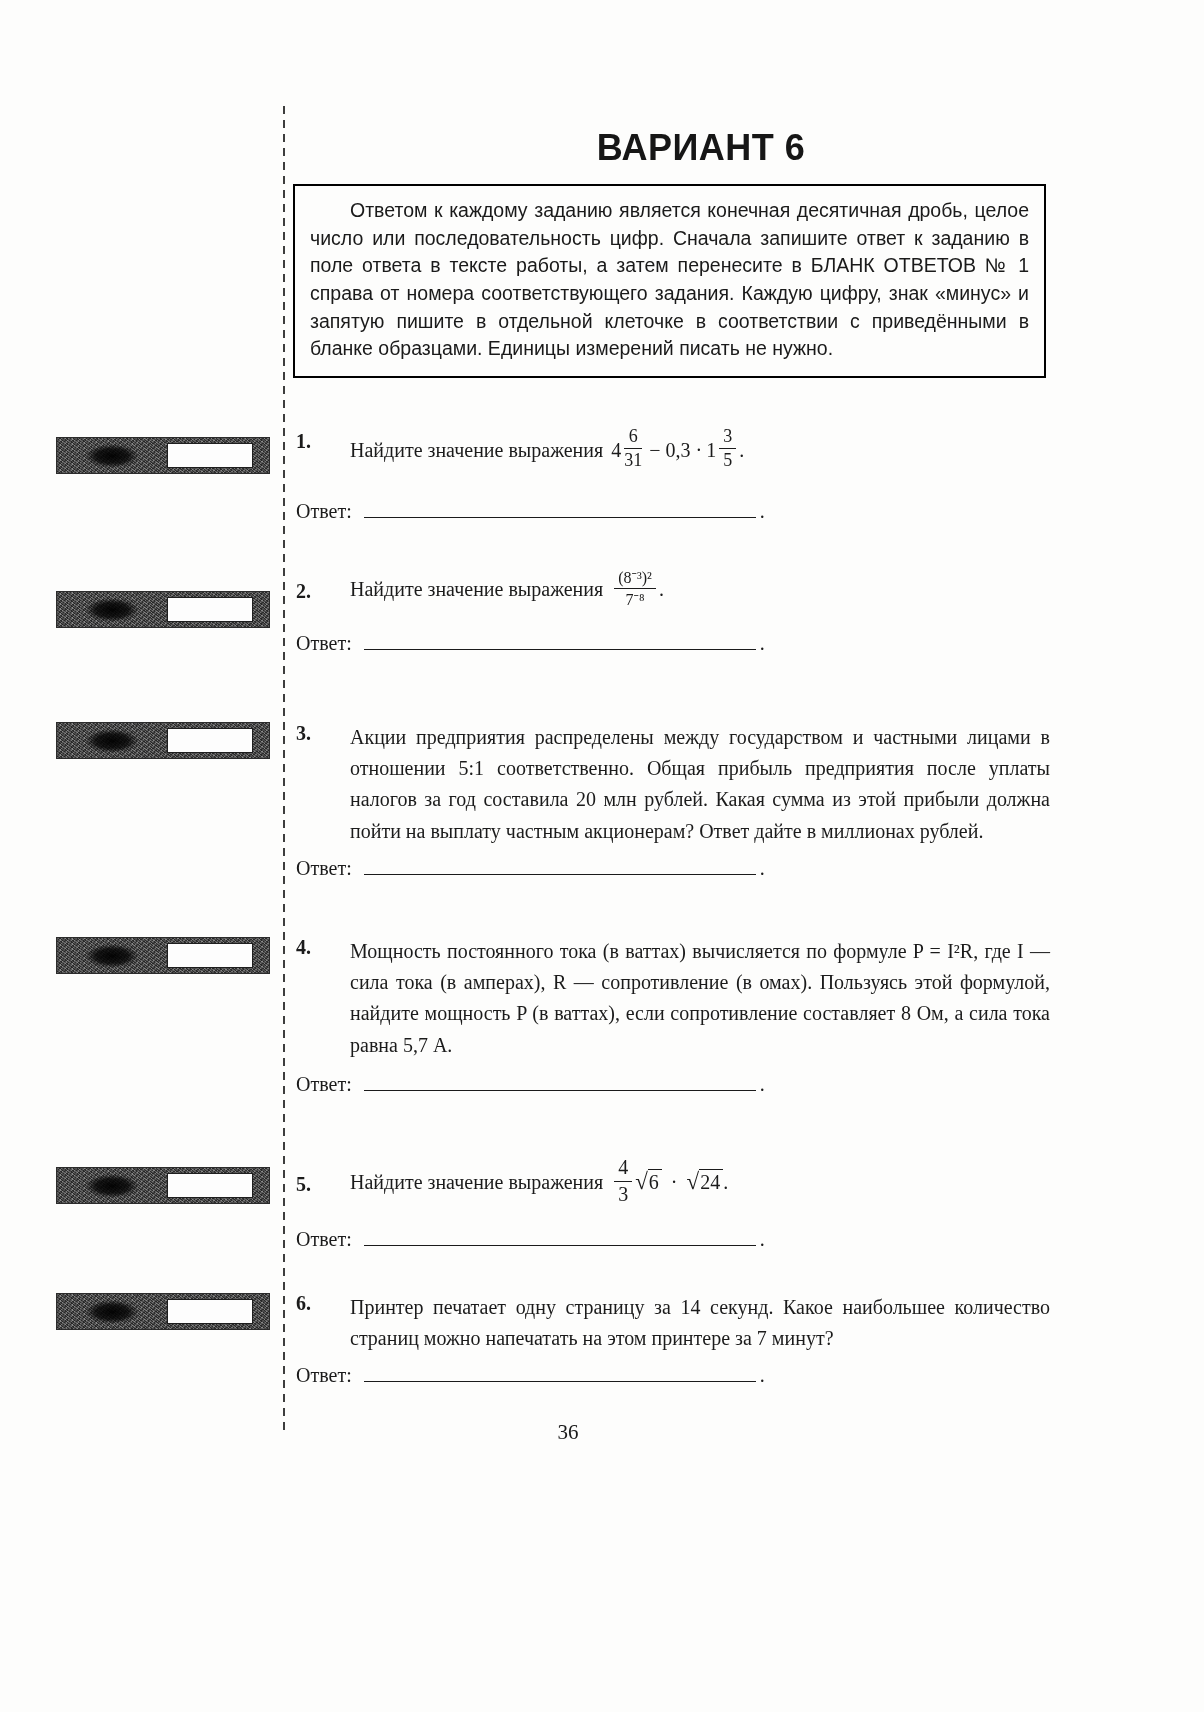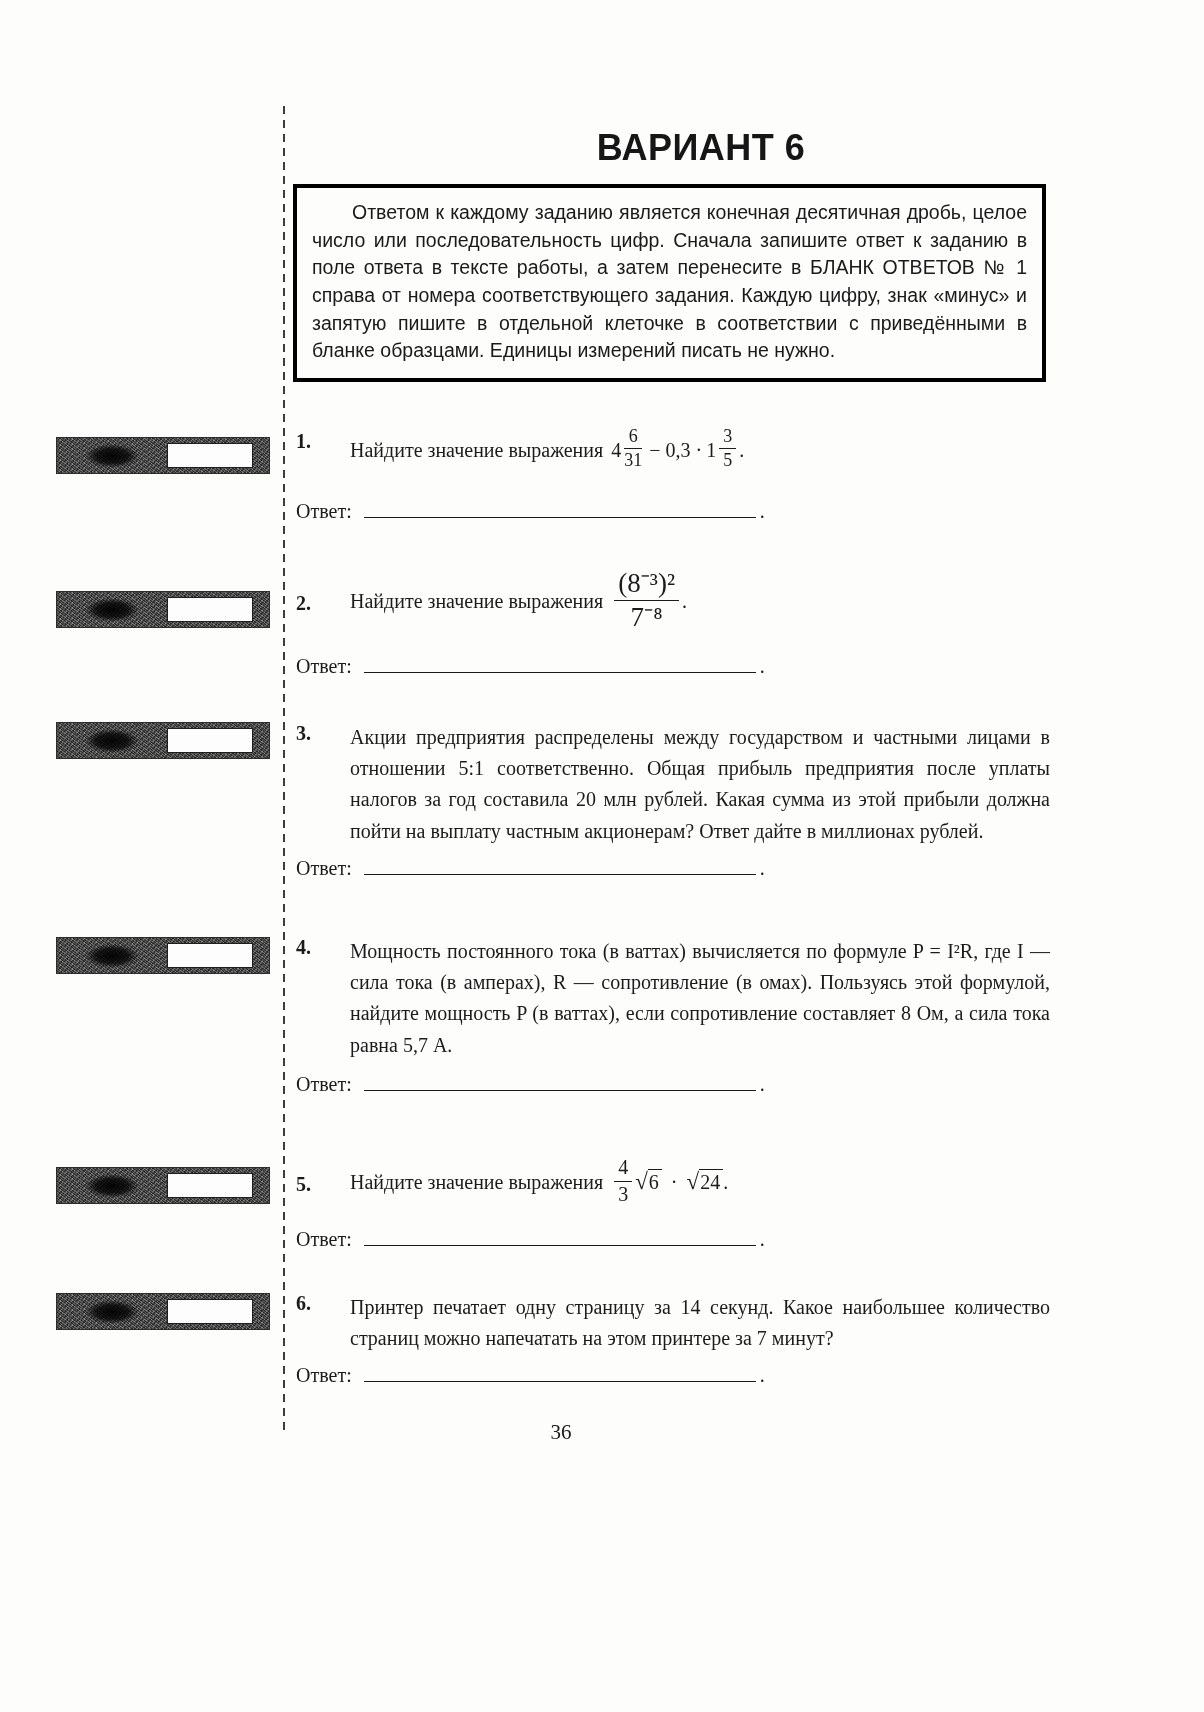--- a/index.html
+++ b/index.html
@@ -32,53 +32,53 @@
   }
 
   .title {
     position: absolute; left: 308px; top: 110px; width: 752px; margin: 17px;
     text-align: center; font-family: "Liberation Sans", sans-serif;
     font-size: 36px; font-weight: 700; letter-spacing: 0.5px; color: #161616;
   }
 
   .instructions {
     position: absolute; left: 293px; top: 184px; width: 753px;
-    border: 4px solid #000000; padding: 11px 15px 13px;
+    border: 2px solid #000000; padding: 11px 15px 13px;
     font-family: "Liberation Sans", sans-serif; font-size: 19.5px; color: #1a1a1a;
   }
   .instructions p { margin: 0; text-indent: 40px; text-align: justify; line-height: 1.42; }
 
   .problem { position: absolute; left: 296px; width: 754px; font-size: 20px; }
   .prow { display: flex; }
   .pnum { flex: 0 0 54px; width: 54px; font-weight: 700; }
   .pbody { flex: 1; text-align: justify; line-height: 1.56; }
   .pbody.single { text-align: left; white-space: nowrap; line-height: 1.2; }
 
   .math { margin-left: 8px; }
   .mop { margin: 0 4px; }
   .frac {
     display: inline-block; vertical-align: middle; text-align: center;
     line-height: 1.08; margin: 0 3px; transform: translateY(-3px);
   }
   .frac.small { font-size: 18px; }
   .frac .num { display: block; padding: 0 4px 2px; border-bottom: 1.6px solid #1b1b1b; }
   .frac .den { display: block; padding-top: 2px; }
-  .frac.big { font-size: 27px; }
+  .frac.big { font-size: 16px; }
 
   .sqrt { font-size: 23px; }
   .rad { display: inline-block; border-top: 1.6px solid #1b1b1b; padding: 1px 3px 0 1px; line-height: 1.12; }
 
   .answer { }
   .aline {
     display: inline-block; width: 392px; height: 5px;
     border-bottom: 1.6px solid #1b1b1b; margin: 0 4px 0 12px; vertical-align: baseline;
   }
 
   .page-number {
-    position: absolute; left: 1px; top: 1420px; width: 1120px;
+    position: absolute; left: 8px; top: 1420px; width: 1120px;
     text-align: center; font-size: 21px;
   }
 </style>
 </head>
 <body>
 
 <div class="dashed-line"></div>
 
 <div class="strip" style="top:437px">
     <span class="strip-window"></span>

